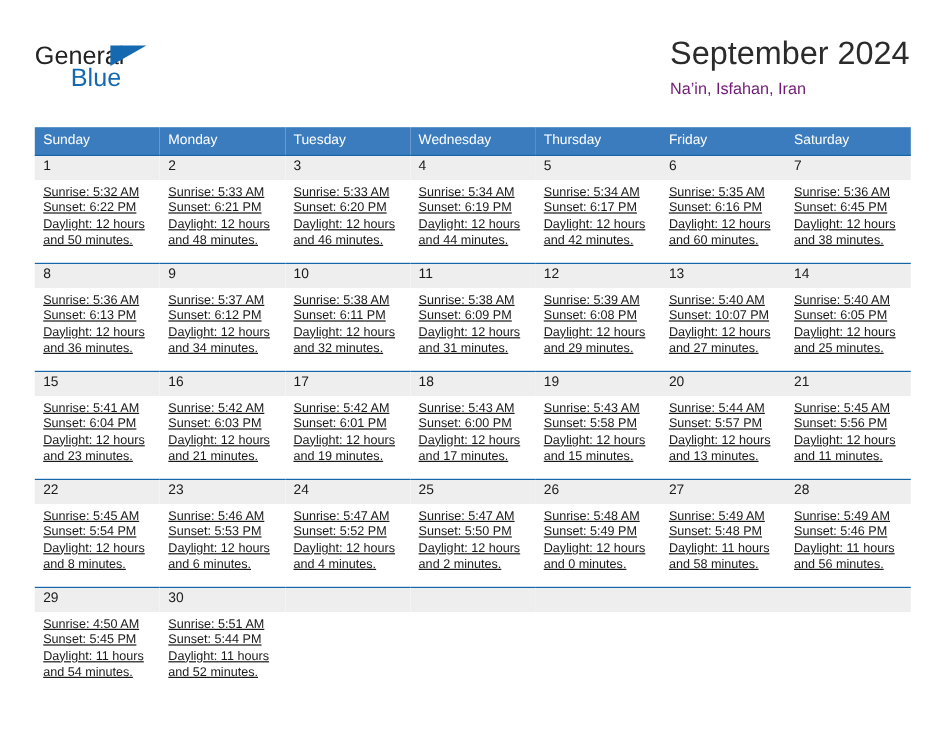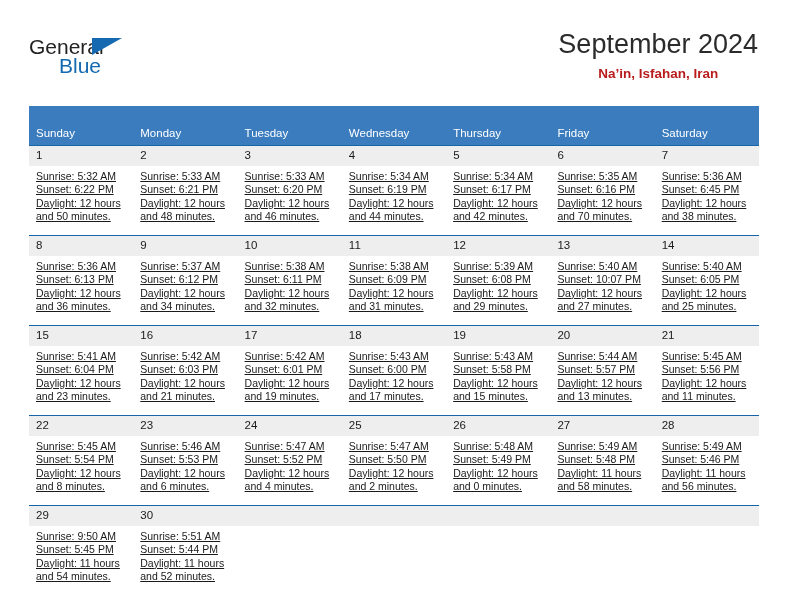--- a/index.html
+++ b/index.html
@@ -60,56 +60,55 @@
     width: 0;
     height: 0;
     border-left: 30px solid #1569b0;
     border-bottom: 17px solid transparent;
   }
 
   .title-block {
     position: absolute;
     right: 0;
     top: 0;
-    text-align: center;
+    text-align: left;
   }
   .month-title {
     font-size: 27px;
     color: #2b2b2b;
     line-height: 32px;
     white-space: nowrap;
   }
   .location {
     margin-top: 6px;
     font-size: 13.5px;
-    color: #b91c1c;
+    color: #701a75;
     line-height: 16px;
     white-space: nowrap;
-    font-weight: bold;
   }
 
   
   .calendar {
     position: absolute;
     left: 29px;
     top: 106px;
     width: 730px;
   }
   .cal-table {
     width: 730px;
     border-collapse: collapse;
     table-layout: fixed;
   }
   .cal-table th {
     background: #3a7cbe;
     color: #ffffff;
     font-size: 11.5px;
     font-weight: normal;
     text-align: left;
-    padding: 20px 0 5px 7px;
+    padding: 4px 0 5px 7px;
     line-height: 14px;
     border: none;
   }
   .cal-table td {
     vertical-align: top;
     padding: 0;
     border: none;
     border-top: 1.4px solid #1565a8;
     width: 104.28px;
     height: 89px;
@@ -222,21 +221,21 @@
               <div>Daylight: 12 hours</div>
               <div>and 42 minutes.</div>
             </div>
           </td>
           <td>
             <div class="daynum">6</div>
             <div class="details">
               <div>Sunrise: 5:35 AM</div>
               <div>Sunset: 6:16 PM</div>
               <div>Daylight: 12 hours</div>
-              <div>and 70 minutes.</div>
+              <div>and 60 minutes.</div>
             </div>
           </td>
           <td>
             <div class="daynum">7</div>
             <div class="details">
               <div>Sunrise: 5:36 AM</div>
               <div>Sunset: 6:45 PM</div>
               <div>Daylight: 12 hours</div>
               <div>and 38 minutes.</div>
             </div>
@@ -438,21 +437,21 @@
               <div>Daylight: 11 hours</div>
               <div>and 56 minutes.</div>
             </div>
           </td>
         </tr>
 
         <tr class="week-row last">
           <td>
             <div class="daynum">29</div>
             <div class="details">
-              <div>Sunrise: 9:50 AM</div>
+              <div>Sunrise: 4:50 AM</div>
               <div>Sunset: 5:45 PM</div>
               <div>Daylight: 11 hours</div>
               <div>and 54 minutes.</div>
             </div>
           </td>
           <td>
             <div class="daynum">30</div>
             <div class="details">
               <div>Sunrise: 5:51 AM</div>
               <div>Sunset: 5:44 PM</div>

